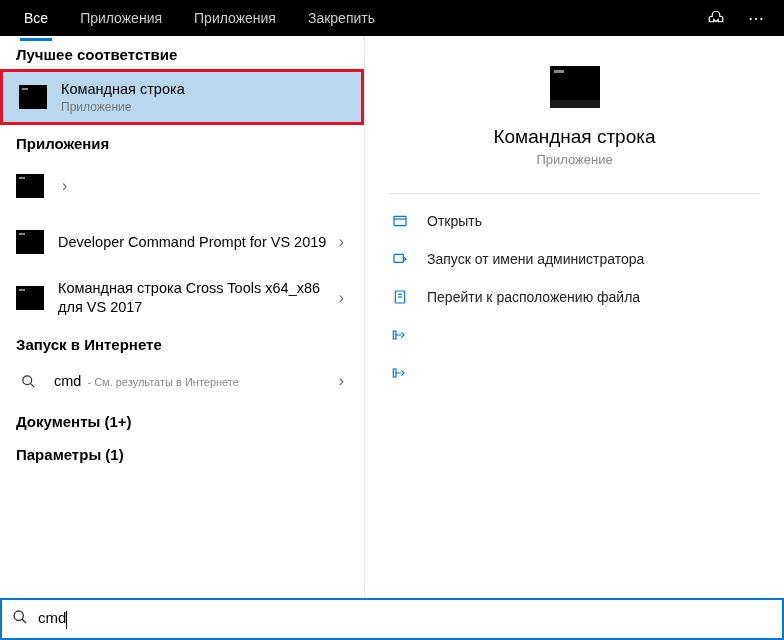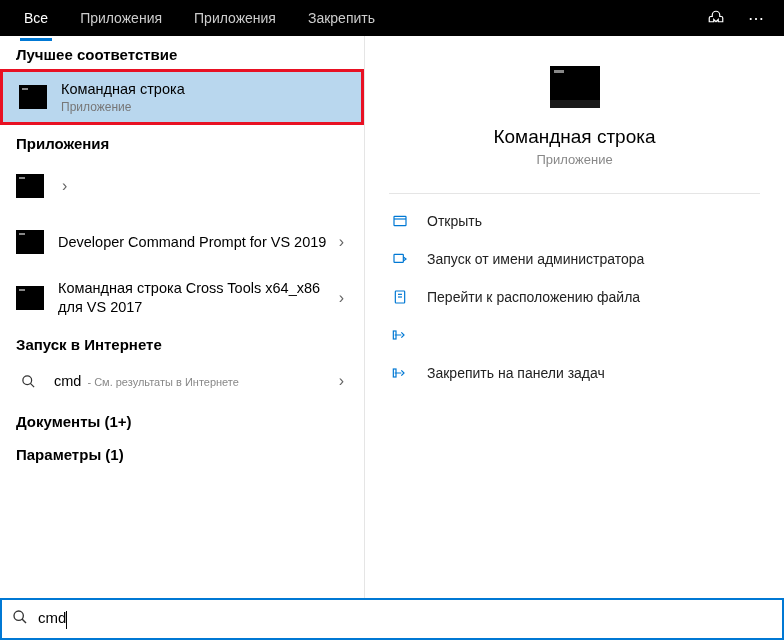--- a/index.html
+++ b/index.html
@@ -167,21 +167,20 @@
             </svg>
           </span>
       </div>
       <div class="action">
         <span class="action-icon">
             <svg width="16" height="16" viewBox="0 0 24 24" fill="none" stroke="currentColor" stroke-width="1.8">
               <path d="M4 12h10M14 8l4 4-4 4"></path>
               <rect x="2" y="6" width="4" height="12"></rect>
             </svg>
           </span>
-        <span>Закрепить на панели задач</span>
       </div>
     </div>
   </div>
 </div>
 
 <div class="searchbar">
   <span class="search-glyph">
     <svg width="16" height="16" viewBox="0 0 24 24" fill="none" stroke="currentColor" stroke-width="2">
         <circle cx="10" cy="10" r="7"></circle>
         <line x1="21" y1="21" x2="15" y2="15"></line>

